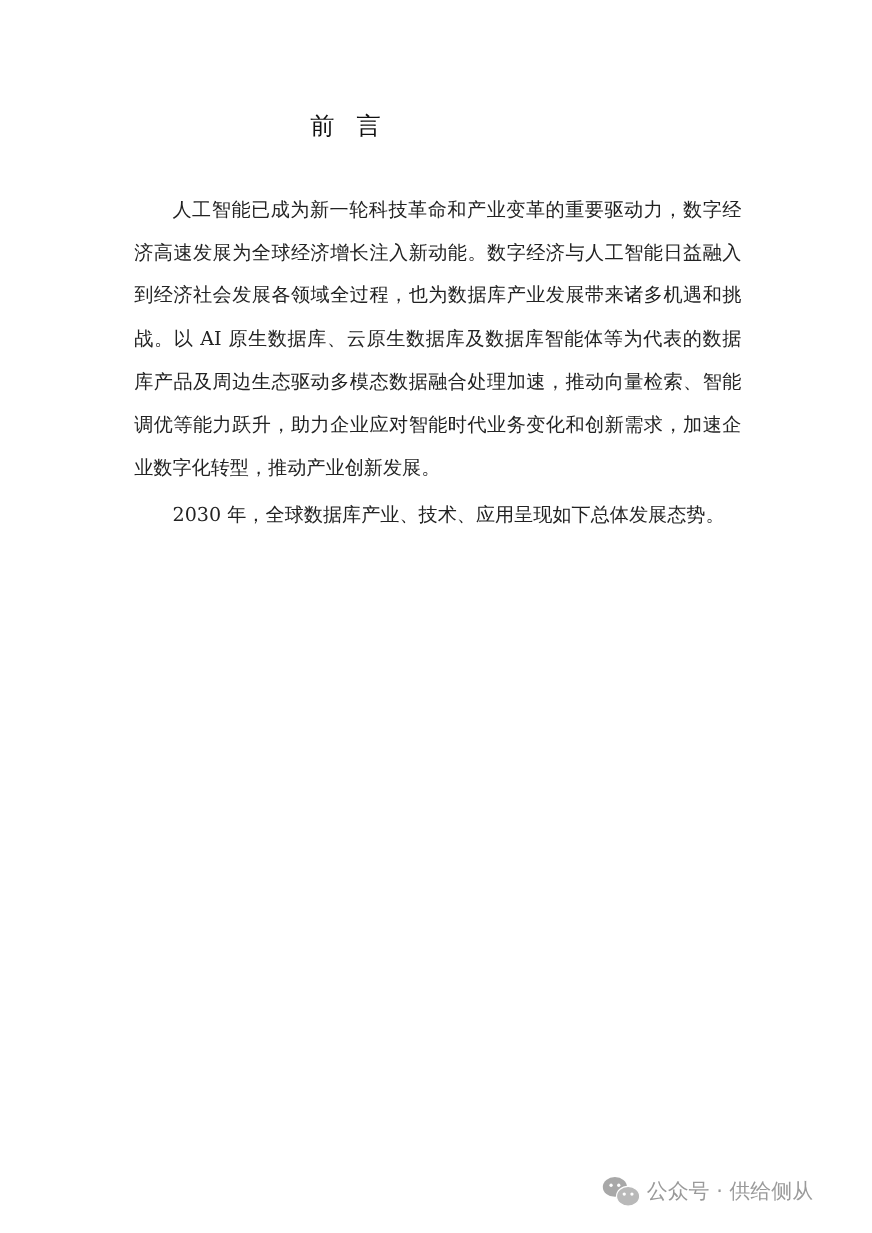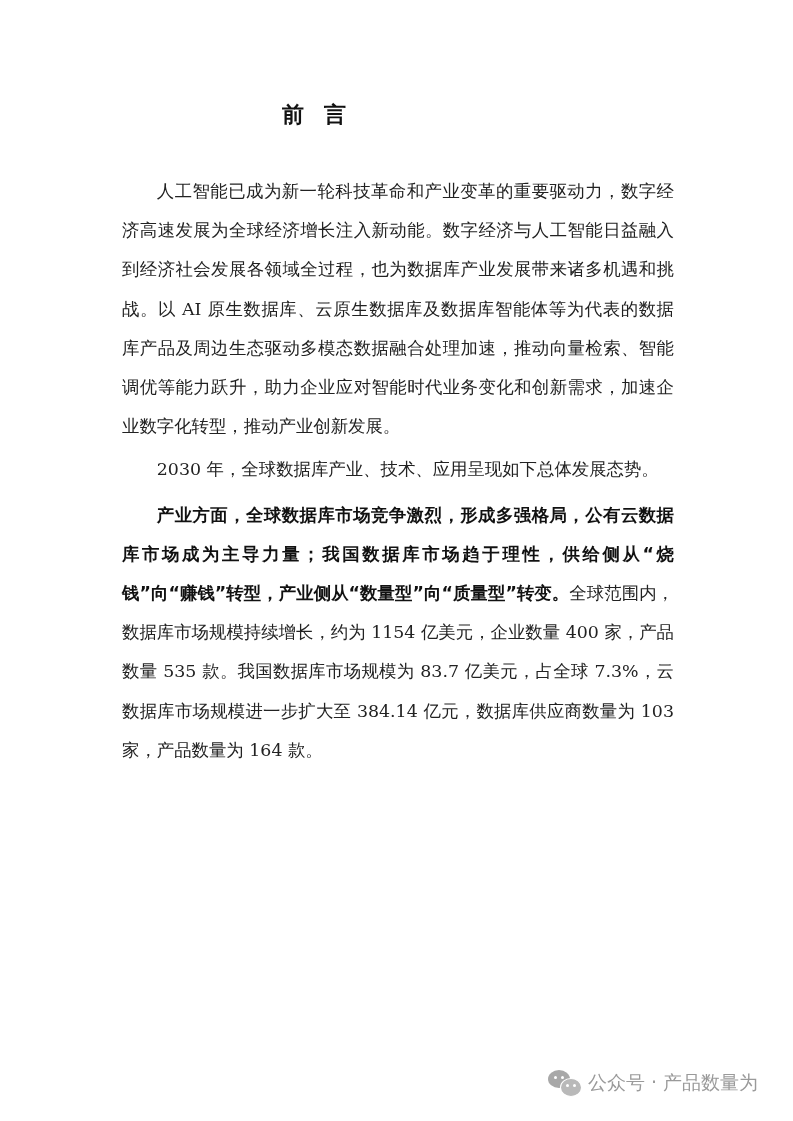--- a/index.html
+++ b/index.html
@@ -23,21 +23,21 @@
       height: 1121px;
       background: #ffffff;
     }
     .title {
       position: absolute;
       top: 100px;
       left: 0;
       width: 648px;
       text-align: center;
       font-family: "DejaVu Sans", "Liberation Sans", sans-serif;
-      font-weight: bold;
+      font-weight: normal;
       font-size: 22px;
       letter-spacing: 20px;
       color: #111;
     }
     .body-text {
       position: absolute;
       left: 118px;
       top: 168px;
       width: 560px;
       font-size: 17.4px;
@@ -89,29 +89,26 @@
 <div class="page">
   <div class="title">前言</div>
 
   <div class="body-text">
     <p class="para">
       <span>人工智能已成为新一轮科技革命和产业变革的重要驱动力，数字经济高速发展为全球经济增长注入新动能。数字经济与人工智能日益融入到经济社会发展各领域全过程，也为数据库产业发展带来诸多机遇和挑战。以 AI 原生数据库、云原生数据库及数据库智能体等为代表的数据库产品及周边生态驱动多模态数据融合处理加速，推动向量检索、智能调优等能力跃升，助力企业应对智能时代业务变化和创新需求，加速企业数字化转型，推动产业创新发展。</span>
     </p>
     <p class="para">
       <span>2030 年，全球数据库产业、技术、应用呈现如下总体发展态势。</span>
     </p>
-    <p class="para gap">
-      <span class="bold">产业方面，全球数据库市场竞争激烈，形成多强格局，公有云数据库市场成为主导力量；我国数据库市场趋于理性，供给侧从“烧钱”向“赚钱”转型，产业侧从“数量型”向“质量型”转变。</span><span>全球范围内，数据库市场规模持续增长，约为 1154 亿美元，企业数量 400 家，产品数量 535 款。我国数据库市场规模为 83.7 亿美元，占全球 7.3%，云数据库市场规模进一步扩大至 384.14 亿元，数据库供应商数量为 103 家，产品数量为 164 款。</span>
-    </p>
   </div>
 
   <div class="watermark">
     <span class="wechat-icon">
       <span class="bubble big"></span>
       <span class="eye" style="left:6px;top:6px;"></span>
       <span class="eye" style="left:13px;top:6px;"></span>
       <span class="bubble small"></span>
       <span class="eye" style="left:18px;top:14px;"></span>
       <span class="eye" style="left:25px;top:14px;"></span>
     </span>
-    <span>公众号 · 产品数量为</span>
+    <span>公众号 · 供给侧从</span>
   </div>
 </div>
 
 </body></html>

